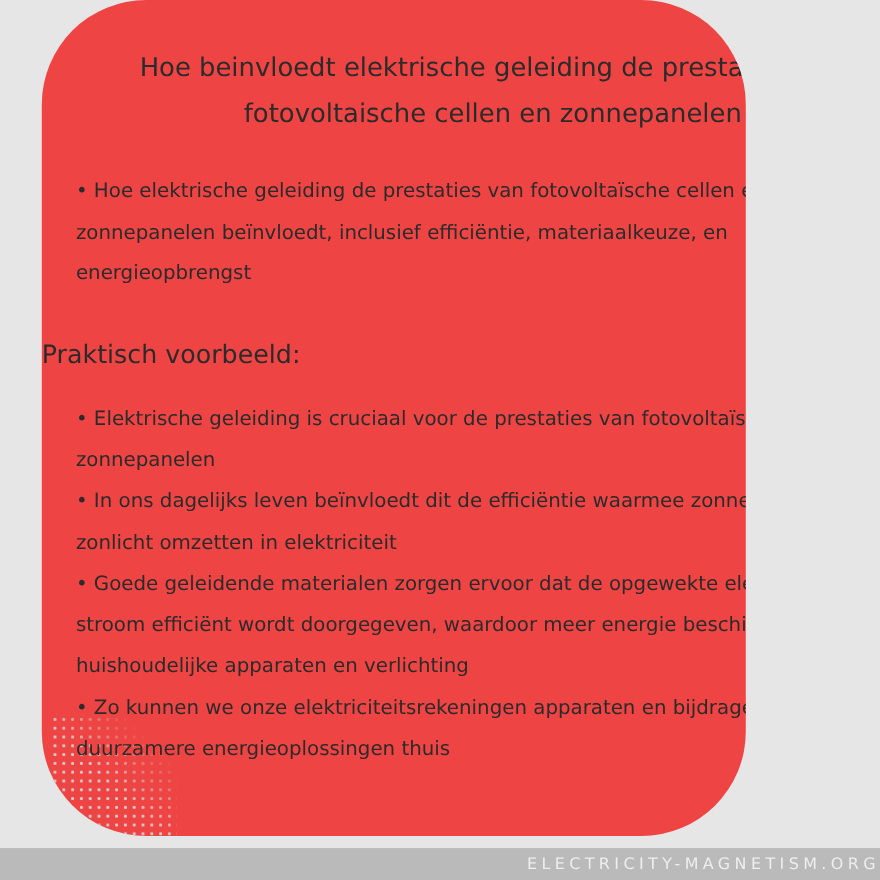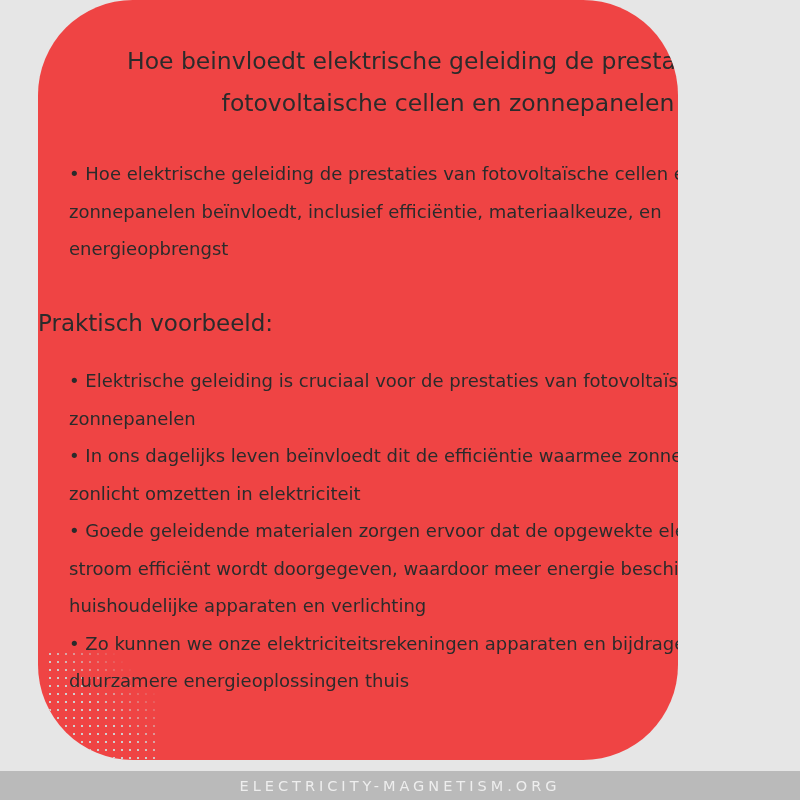--- a/index.html
+++ b/index.html
@@ -1,19 +1,19 @@
 <!DOCTYPE html>
 <html><head>
 <meta charset="utf-8">
 <style>
   html, body { margin:0; padding:0; }
   body { width:800px; height:800px; background:#e6e6e6; position:relative; overflow:hidden; font-family:"DejaVu Sans","Liberation Sans",sans-serif; }
   .card { position:absolute; left:0; top:0; width:640px; height:760px; background:#ef4444; border-radius:95px 95px 95px 95px; overflow:hidden;margin-left:38px; }
   .footer { position:absolute; left:0; top:771px; width:800px; height:29px; background:#bababa; }
-  .footer-text { position:absolute; left:0; width:800px; top:772px; height:28px; line-height:28px; text-align:center; color:#eeeeee; font-family:"DejaVu Sans",sans-serif; font-size:14.5px; letter-spacing:4px; }
+  .footer-text { position:absolute; left:0; width:800px; top:772px; height:28px; line-height:28px; text-align:right; color:#eeeeee; font-family:"DejaVu Sans",sans-serif; font-size:14.5px; letter-spacing:4px; }
   .dots { position:absolute; background-image:radial-gradient(#cfcfcf 1.2px, transparent 1.4px); background-size:8px 8px; }
   .title { position:absolute; left:20px; width:780px; top:40px; text-align:center; color:#2b2b2b; font-size:23.5px; line-height:42px; }
   .body { position:absolute; left:31px; width:750px; color:#2b2b2b; font-size:18px; line-height:37.5px; }
   .subtitle { position:absolute; left:0; width:800px; top:305px; text-align:left; color:#2b2b2b; font-size:23px; line-height:36px; }
   .chip { position:absolute; left:675px; top:672px; width:90px; height:88px; }
 </style>
 </head>
 <body>
 
 <div class="footer"></div>

